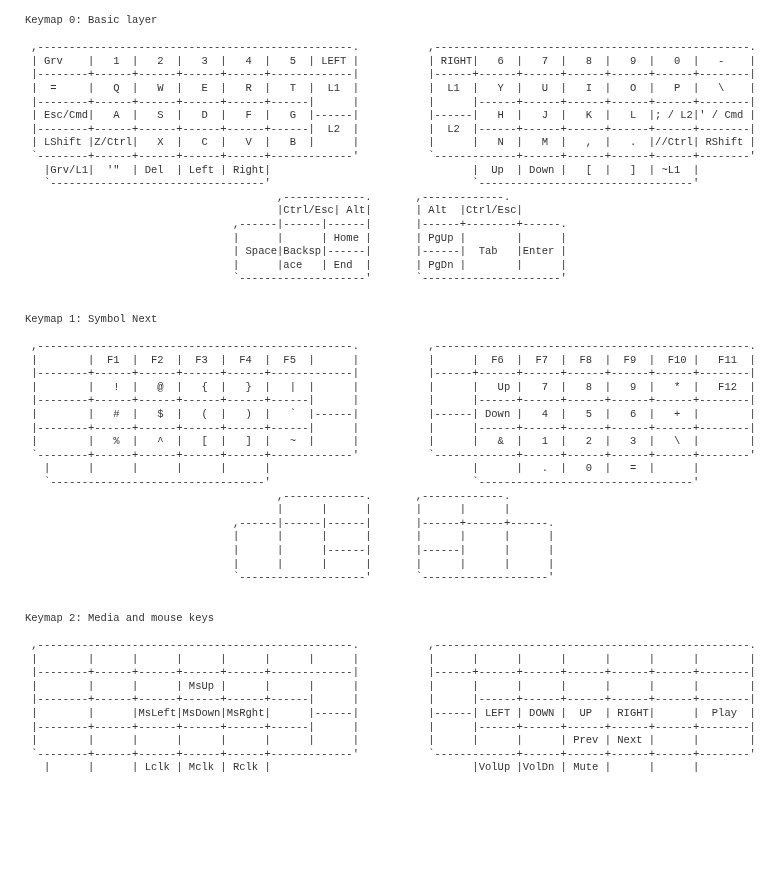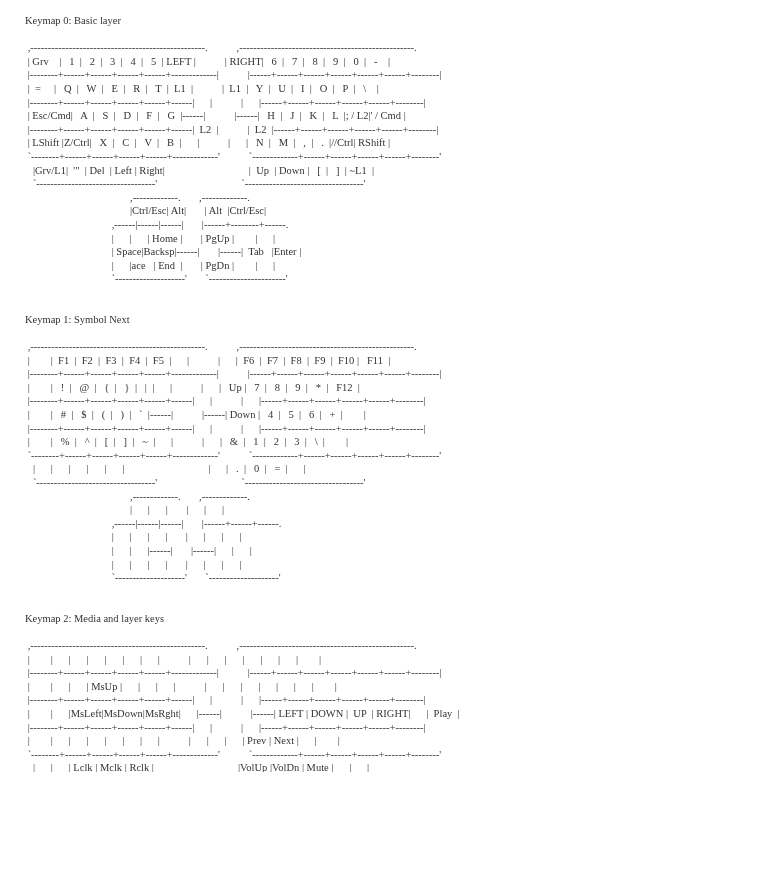--- a/index.html
+++ b/index.html
@@ -6,21 +6,21 @@
     margin: 0;
     padding: 0;
     background: #ffffff;
   }
   .page {
     box-sizing: border-box;
     width: 765px;
     height: 772px;
     overflow: hidden;
     padding: 14px 12px 0 25px;
-    font-family: Liberation Serif, serif;
+    font-family: Liberation Mono, monospace;
     font-size: 10.5px;
     line-height: 13.6px;
     color: #333333;
   }
   .keymap-section {
     margin: 0 0 27px 0;
   }
   .keymap-title {
     font-family: inherit;
     font-size: 10.5px;
@@ -76,21 +76,21 @@
    `----------------------------------'                                `----------------------------------'
                                         ,-------------.       ,-------------.
                                         |      |      |       |      |      |
                                  ,------|------|------|       |------+------+------.
                                  |      |      |      |       |      |      |      |
                                  |      |      |------|       |------|      |      |
                                  |      |      |      |       |      |      |      |
                                  `--------------------'       `--------------------'</pre>
     </section>
     <section class="keymap-section">
-      <h2 class="keymap-title">Keymap 2: Media and layer keys</h2>
+      <h2 class="keymap-title">Keymap 2: Media and mouse keys</h2>
       <pre class="keymap-art"> ,--------------------------------------------------.           ,--------------------------------------------------.
  |        |      |      |      |      |      |      |           |      |      |      |      |      |      |        |
  |--------+------+------+------+------+-------------|           |------+------+------+------+------+------+--------|
  |        |      |      | MsUp |      |      |      |           |      |      |      |      |      |      |        |
  |--------+------+------+------+------+------|      |           |      |------+------+------+------+------+--------|
  |        |      |MsLeft|MsDown|MsRght|      |------|           |------| LEFT | DOWN |  UP  | RIGHT|      |  Play  |
  |--------+------+------+------+------+------|      |           |      |------+------+------+------+------+--------|
  |        |      |      |      |      |      |      |           |      |      |      | Prev | Next |      |        |
  `--------+------+------+------+------+-------------'           `-------------+------+------+------+------+--------'
    |      |      | Lclk | Mclk | Rclk |                                |VolUp |VolDn | Mute |      |      |

